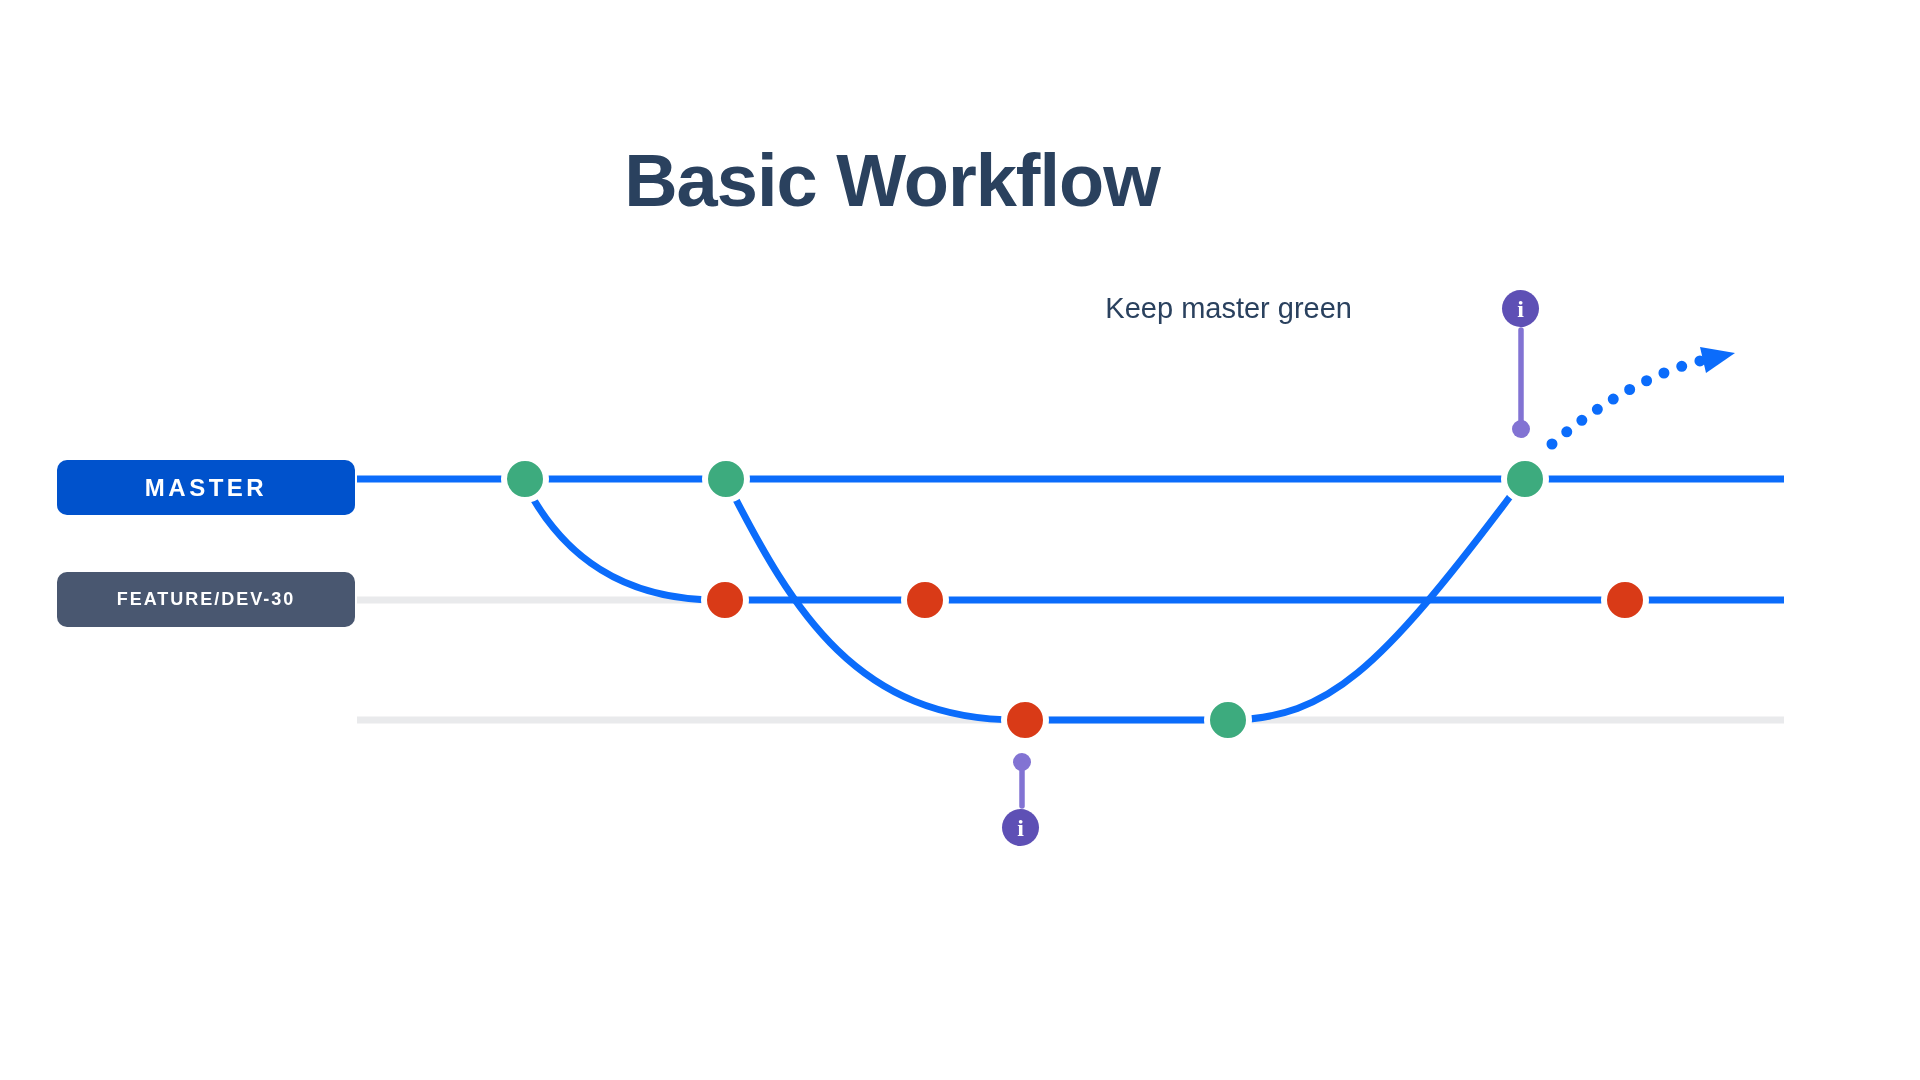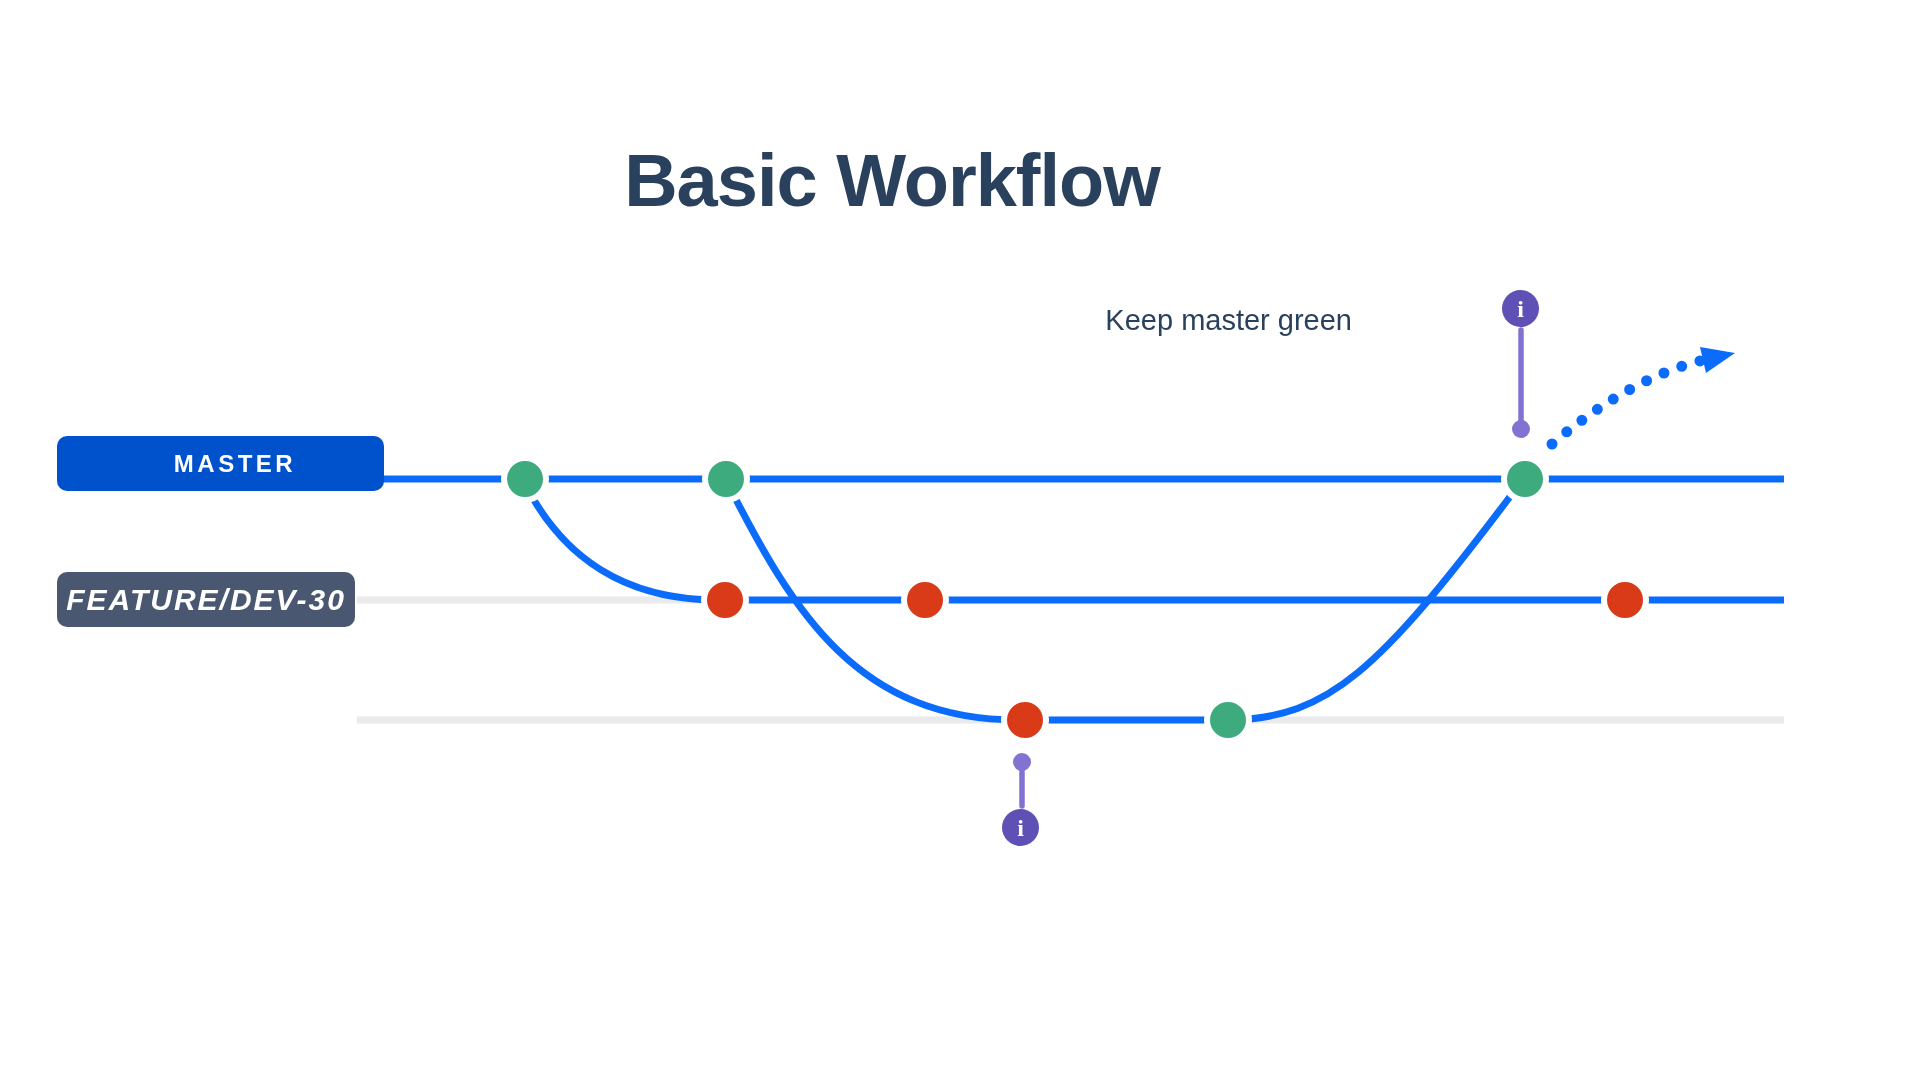--- a/index.html
+++ b/index.html
@@ -13,21 +13,21 @@
     font-size:74px;font-weight:700;letter-spacing:-1px;line-height:1;
     color:var(--title-color,#2a415e);
   }
   .overlay{position:absolute;top:0;left:0;width:1920px;height:1080px;}
   .branch-label{
     position:absolute;left:57px;width:298px;height:55px;border-radius:10px;
     display:flex;align-items:center;justify-content:center;
     color:var(--label-text,#ffffff);font-weight:700;
   }
   .branch-label.master{background:var(--master-label-bg,#0052cc);font-size:24px;letter-spacing:3.5px;}
-  .branch-label.feature{background:var(--feature-label-bg,#495770);font-size:30px;letter-spacing:2px;font-style:italic;}
+  .branch-label.feature{background:var(--feature-label-bg,#495770);font-size:18px;letter-spacing:2px;}
   .lane-gray{stroke:var(--lane-gray,#e9eaec);stroke-width:7;}
   .lane-blue{stroke:var(--line-blue,#0b6cfb);stroke-width:7;}
   .curve{stroke:var(--line-blue,#0b6cfb);stroke-width:7;fill:none;stroke-linecap:round;}
   .arrow-blue{fill:var(--line-blue,#0b6cfb);stroke:none;}
   .arrow-gray{fill:var(--lane-gray,#e9eaec);stroke:none;}
   .dotted-arc{
     stroke:var(--line-blue,#0b6cfb);stroke-width:11;fill:none;
     stroke-dasharray:0 19;stroke-linecap:round;
   }
   .connector{stroke:var(--connector-purple,#8273d3);stroke-width:5.5;stroke-linecap:round;}
@@ -36,21 +36,21 @@
   .commit.green{fill:var(--commit-green,#3dab7e);}
   .commit.red{fill:var(--commit-red,#d93a17);}
   .info-icon{
     position:absolute;width:37px;height:37px;border-radius:50%;
     background:var(--info-purple,#5e50b5);color:#fff;
     display:flex;align-items:center;justify-content:center;
     font-family:"Liberation Serif",serif;font-weight:700;font-size:24px;line-height:1;
   }
   .annotation{
     position:absolute;color:var(--text-color,#2a415e);
-    font-size:29px;font-weight:500;line-height:34px;white-space:nowrap;margin-top:12px;
+    font-size:29px;font-weight:500;line-height:34px;white-space:nowrap;
   }
   .annotation.right-aligned{text-align:right;}
 </style>
 </head>
 <body>
 
 <div class="stage">
 
   <h1 class="title">Basic Workflow</h1>
 
@@ -85,21 +85,21 @@
         <circle cx="726" cy="479" r="21" class="commit green"></circle>
         <circle cx="1525" cy="479" r="21" class="commit green"></circle>
         <circle cx="725" cy="600" r="21" class="commit red"></circle>
         <circle cx="925" cy="600" r="21" class="commit red"></circle>
         <circle cx="1625" cy="600" r="21" class="commit red"></circle>
         <circle cx="1025" cy="720" r="21" class="commit red"></circle>
         <circle cx="1228" cy="720" r="21" class="commit green"></circle>
       </g>
   </svg>
 
-  <div class="branch-label master" style="top:436px;padding-left:29px;">
+  <div class="branch-label master" style="top:460px;">
     <span>MASTER</span>
   </div>
   <div class="branch-label feature" style="top:572px;">
     <span>FEATURE/DEV-30</span>
   </div>
 
   <div class="annotation right-aligned" style="right:432px;top:291px;">Keep master green</div>
   <div class="info-icon" style="left:1502px;top:290px;">
     <span>i</span>
   </div>

